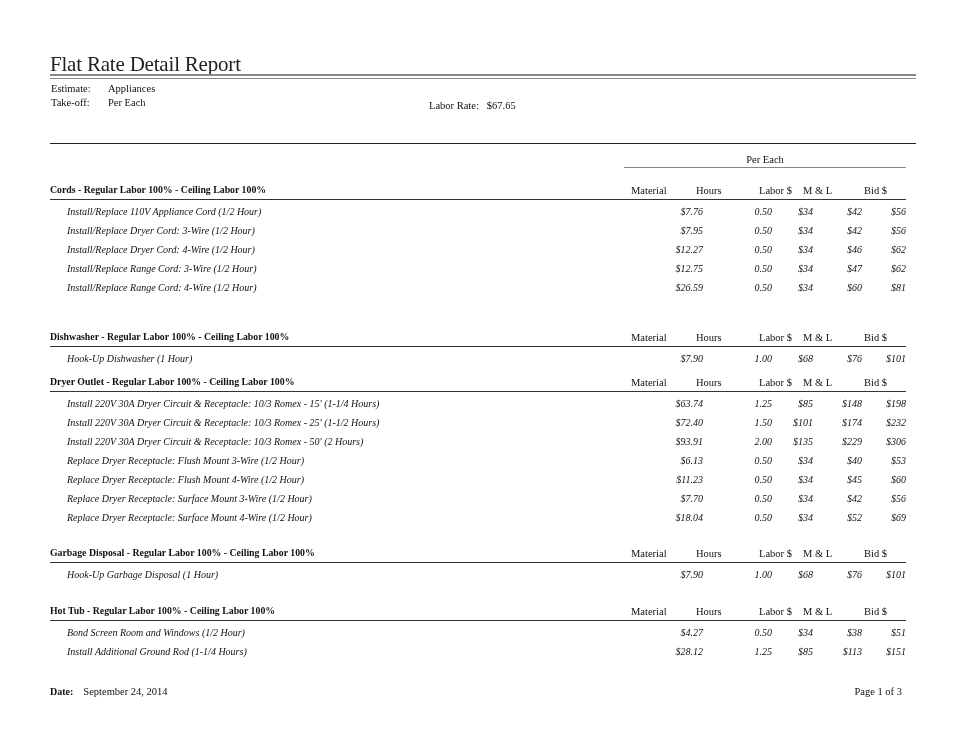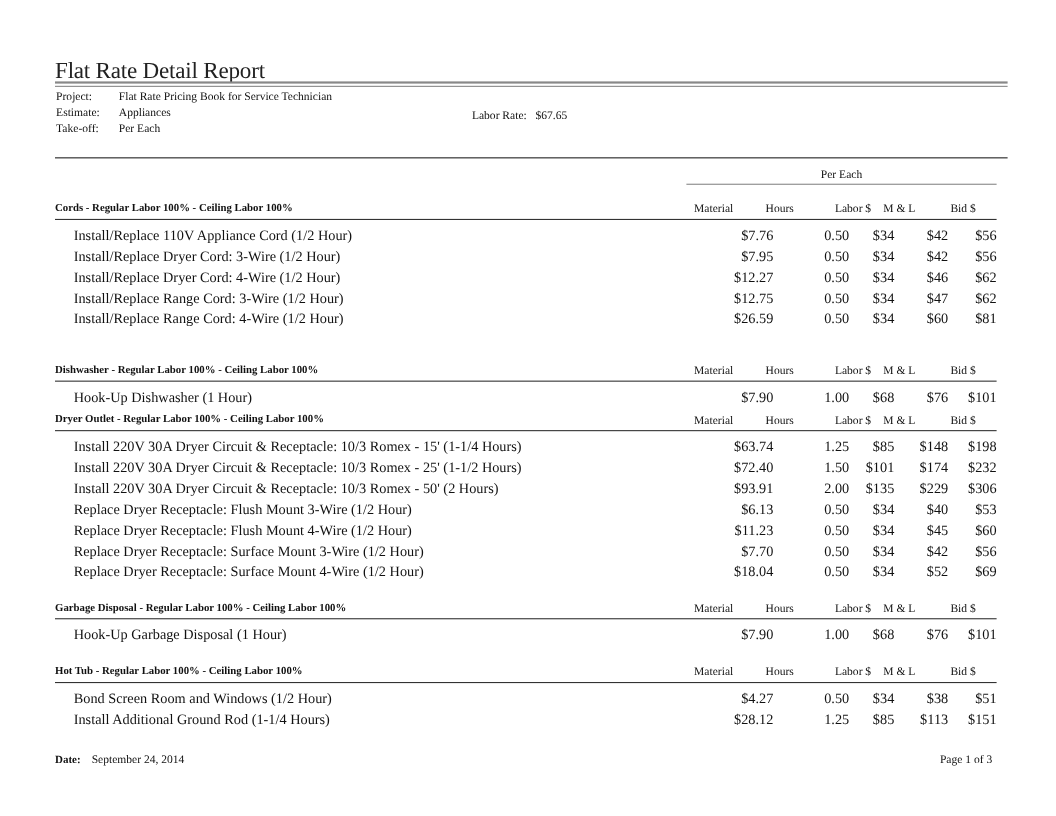--- a/index.html
+++ b/index.html
@@ -16,21 +16,21 @@
   .header-rule { position:absolute; left:50px; top:143px; width:866px; height:0; border-top:1px solid #222; }
   .pereach { position:absolute; left:624px; top:154px; width:282px; text-align:center; font-size:10.5px; }
   .pereach-rule { position:absolute; left:624px; top:167px; width:282px; height:0; border-top:1px solid #888; }
 
   .section { position:absolute; left:50px; width:856px; }
   .sec-head { position:relative; height:16px; font-size:10px; }
   .sec-title { position:absolute; left:0; top:2px; font-weight:bold; font-size:9.8px; }
   .sec-col { position:absolute; top:3px; font-size:10.5px; }
   .sec-rule { position:absolute; left:0; top:17px; width:856px; height:0; border-top:1px solid #333; }
   .rows { position:absolute; left:0; top:21px; width:856px; }
-  .row { position:relative; height:19px; font-size:13px; }
+  .row { position:relative; height:19px; font-size:10px;font-style:italic; }
   .row span { position:absolute; top:3px; }
   .desc { left:17px; }
   .c-mat  { right:203px; text-align:right; }
   .c-hrs  { right:134px; text-align:right; }
   .c-lab  { right:93px;  text-align:center; }
   .c-ml   { right:44px;  text-align:right; }
   .c-bid  { right:0px;   text-align:right; }
   .h-mat { left:581px; }
   .h-hrs { left:646px; }
   .h-lab { left:709px; }
@@ -44,24 +44,20 @@
 </head>
 <body>
 
 <div class="page">
   <div class="title">Flat Rate Detail Report</div>
   <div class="title-rule-1"></div>
   <div class="title-rule-2"></div>
 
   <div class="meta">
     <div class="meta-row">
-      <span class="meta-label">Project:</span>
-      <span>Flat Rate Pricing Book for Service Technician</span>
-    </div>
-    <div class="meta-row">
       <span class="meta-label">Estimate:</span>
       <span>Appliances</span>
     </div>
     <div class="meta-row">
       <span class="meta-label">Take-off:</span>
       <span>Per Each</span>
     </div>
   </div>
 
   <div class="labor-rate">

